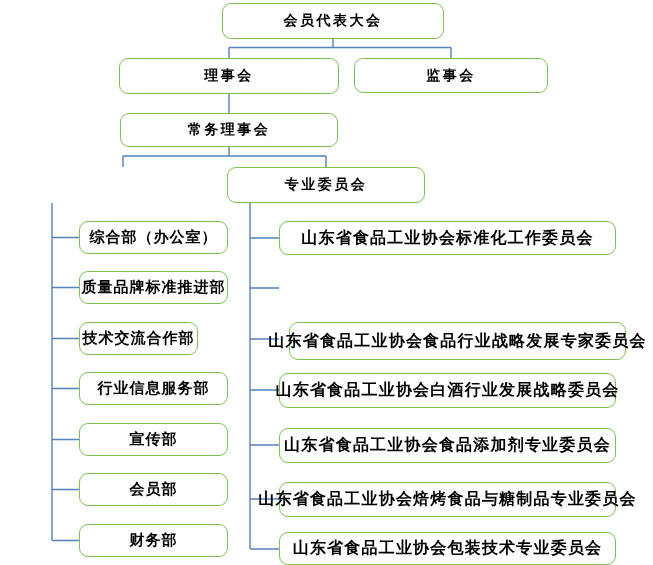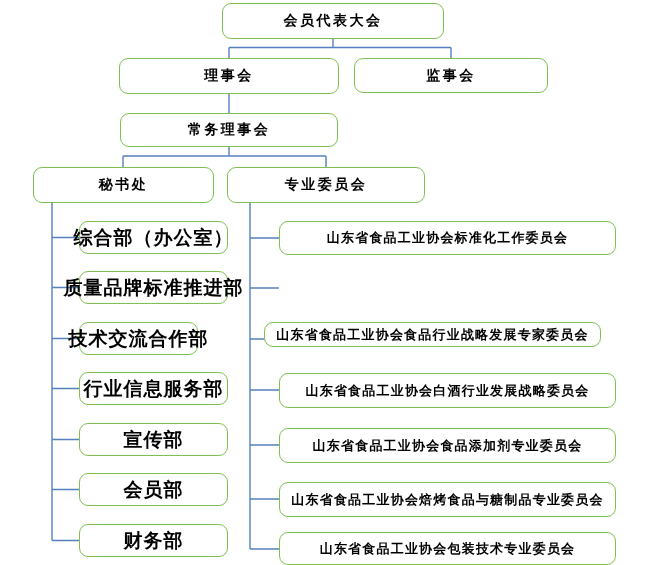--- a/index.html
+++ b/index.html
@@ -23,22 +23,22 @@
     background:var(--box-fill);
     border:1.5px solid var(--box-border);
     border-radius:9px;
     display:flex;align-items:center;justify-content:center;
     color:var(--text-color);
     font-weight:700;
     white-space:nowrap;
     z-index:2;
   }
   .lvl{font-size:14px;letter-spacing:2.5px;}
-  .dept{font-size:19px;letter-spacing:1px;}
-  .cmte{font-size:13px;letter-spacing:1.2px;}
+  .dept{font-size:15px;letter-spacing:1px;}
+  .cmte{font-size:16px;letter-spacing:1.2px;}
 </style>
 </head>
 <body>
 
 <div class="canvas">
 
   <svg class="connectors" width="653" height="565" viewBox="0 0 653 565">
     <path fill="none" stroke="#5580BE" stroke-width="1.4" d="
       M333 39 L333 47.5
       M229 47.5 L451 47.5
@@ -75,23 +75,20 @@
     <span>理事会</span>
   </div>
   <div class="node lvl" style="left:354px;top:58px;width:194px;height:35px">
     <span>监事会</span>
   </div>
 
   <div class="node lvl" style="left:120px;top:113px;width:218px;height:34px">
     <span>常务理事会</span>
   </div>
 
-  <div class="node lvl" style="left:33px;top:167px;width:181px;height:36px">
-    <span>秘书处</span>
-  </div>
   <div class="node lvl" style="left:227px;top:167px;width:198px;height:36px">
     <span>专业委员会</span>
   </div>
 
   <div class="node dept" style="left:79px;top:221px;width:149px;height:33px">
     <span>综合部（办公室）</span>
   </div>
   <div class="node dept" style="left:79px;top:271px;width:149px;height:33px">
     <span>质量品牌标准推进部</span>
   </div>
@@ -107,21 +104,21 @@
   <div class="node dept" style="left:79px;top:423px;width:149px;height:33px">
     <span>宣传部</span>
   </div>
   <div class="node dept" style="left:79px;top:524px;width:149px;height:33px">
     <span>财务部</span>
   </div>
 
   <div class="node cmte" style="left:279px;top:221px;width:337px;height:34px">
     <span>山东省食品工业协会标准化工作委员会</span>
   </div>
-  <div class="node cmte" style="left:264px;top:322px;width:337px;height:25px">
+  <div class="node cmte" style="left:289px;top:322px;width:337px;height:38px">
     <span>山东省食品工业协会食品行业战略发展专家委员会</span>
   </div>
   <div class="node cmte" style="left:279px;top:373px;width:337px;height:35px">
     <span>山东省食品工业协会白酒行业发展战略委员会</span>
   </div>
   <div class="node cmte" style="left:279px;top:428px;width:337px;height:35px">
     <span>山东省食品工业协会食品添加剂专业委员会</span>
   </div>
   <div class="node cmte" style="left:279px;top:482px;width:337px;height:35px">
     <span>山东省食品工业协会焙烤食品与糖制品专业委员会</span>

